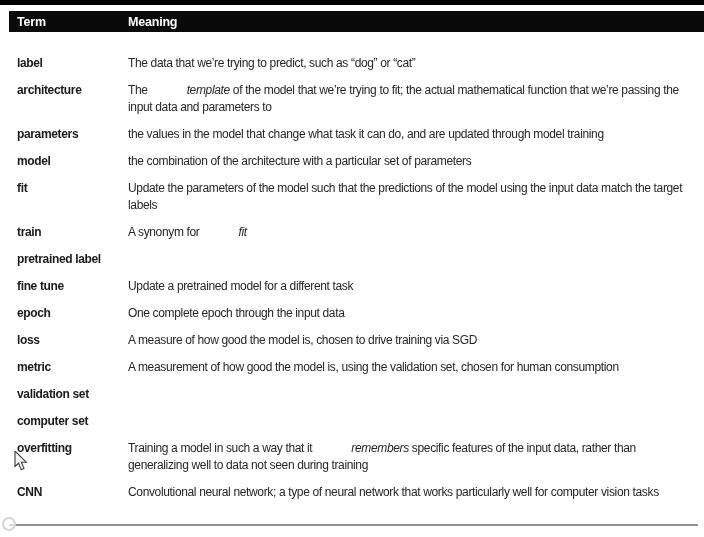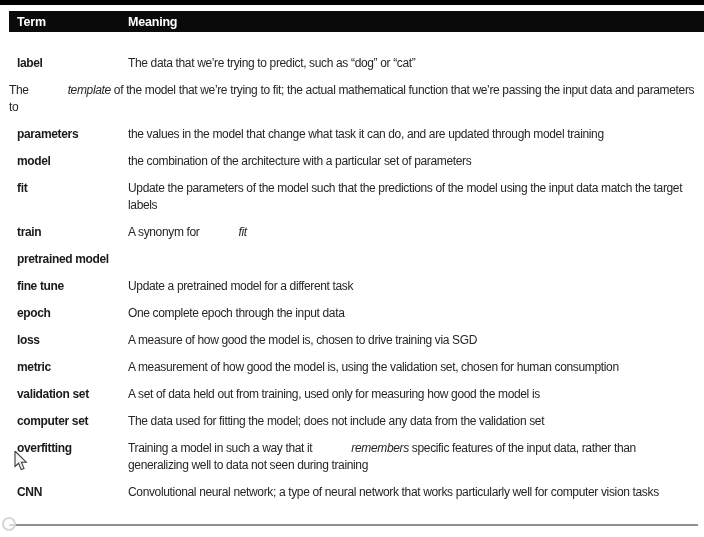--- a/index.html
+++ b/index.html
@@ -91,20 +91,21 @@
     <div class="th-term">Term</div>
     <div class="th-meaning">Meaning</div>
   </div>
   <div class="table-body">
   <div class="table-row">
     <div class="term-cell">label</div>
     <div class="meaning-cell"><span>The data that we’re trying to predict, such as “dog” or “cat”</span></div>
   </div>
 
   <div class="table-row">
+    <div class="term-cell">architecture</div>
     <div class="meaning-cell"><span>The </span><em>template</em><span> of the model that we’re trying to fit; the actual mathematical function that we’re passing the input data and parameters to</span></div>
   </div>
 
   <div class="table-row">
     <div class="term-cell">parameters</div>
     <div class="meaning-cell"><span>the values in the model that change what task it can do, and are updated through model training</span></div>
   </div>
 
   <div class="table-row">
     <div class="term-cell">model</div>
@@ -115,21 +116,21 @@
     <div class="term-cell">fit</div>
     <div class="meaning-cell"><span>Update the parameters of the model such that the predictions of the model using the input data match the target labels</span></div>
   </div>
 
   <div class="table-row">
     <div class="term-cell">train</div>
     <div class="meaning-cell"><span>A synonym for </span><em>fit</em></div>
   </div>
 
   <div class="table-row">
-    <div class="term-cell">pretrained model</div>
+    <div class="term-cell">pretrained label</div>
   </div>
 
   <div class="table-row">
     <div class="term-cell">fine tune</div>
     <div class="meaning-cell"><span>Update a pretrained model for a different task</span></div>
   </div>
 
   <div class="table-row">
     <div class="term-cell">epoch</div>
     <div class="meaning-cell"><span>One complete epoch through the input data</span></div>
@@ -140,26 +141,24 @@
     <div class="meaning-cell"><span>A measure of how good the model is, chosen to drive training via SGD</span></div>
   </div>
 
   <div class="table-row">
     <div class="term-cell">metric</div>
     <div class="meaning-cell"><span>A measurement of how good the model is, using the validation set, chosen for human consumption</span></div>
   </div>
 
   <div class="table-row">
     <div class="term-cell">validation set</div>
-    <div class="meaning-cell"><span>A set of data held out from training, used only for measuring how good the model is</span></div>
   </div>
 
   <div class="table-row">
     <div class="term-cell">computer set</div>
-    <div class="meaning-cell"><span>The data used for fitting the model; does not include any data from the validation set</span></div>
   </div>
 
   <div class="table-row">
     <div class="term-cell">overfitting</div>
     <div class="meaning-cell"><span>Training a model in such a way that it </span><em>remembers</em><span> specific features of the input data, rather than generalizing well to data not seen during training</span></div>
   </div>
 
   <div class="table-row">
     <div class="term-cell">CNN</div>
     <div class="meaning-cell"><span>Convolutional neural network; a type of neural network that works particularly well for computer vision tasks</span></div>

